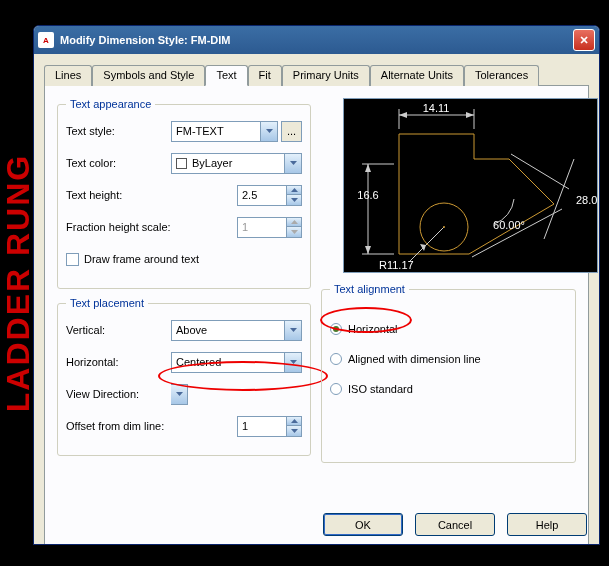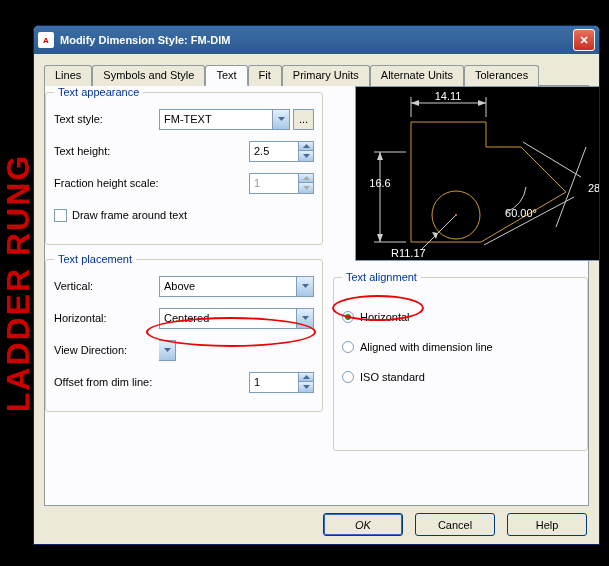--- a/index.html
+++ b/index.html
@@ -6,21 +6,21 @@
   body { margin: 0; background: #000; width: 609px; height: 566px; position: relative; }
   .side-text { position: absolute; left: 0; top: 50%; transform: translateY(-50%) rotate(180deg); writing-mode: vertical-rl; color: #c00; font-size: 32px; font-weight: bold; letter-spacing: 2px; }
   .dialog { position: absolute; left: 33px; top: 25px; width: 567px; height: 520px; background: #ece9d8; border: 1px solid #0a246a; border-radius: 6px 6px 0 0; box-shadow: 2px 2px 8px rgba(0,0,0,0.5); overflow: hidden; }
   .titlebar { height: 28px; background: linear-gradient(#3b6ea5, #2c5a91); display: flex; align-items: center; padding: 0 4px; color: #fff; font-weight: bold; font-size: 12px; }
   .titlebar-icon { width: 16px; height: 16px; background: #fff; border-radius: 2px; margin-right: 6px; display: flex; align-items: center; justify-content: center; color: #c00; font-size: 8px; font-weight: bold; }
   .close-btn { margin-left: auto; width: 22px; height: 22px; background: linear-gradient(#e87060, #c83020); border: 1px solid #fff; border-radius: 3px; color: #fff; display: flex; align-items: center; justify-content: center; font-weight: bold; font-size: 13px; cursor: pointer; }
   .body { padding: 10px 10px 8px 10px; }
   .tabs { display: flex; border-bottom: 1px solid #919b9c; }
   .tab { padding: 3px 10px 4px; border: 1px solid #919b9c; border-bottom: none; background: #ece9d8; margin-right: 0; border-radius: 3px 3px 0 0; cursor: pointer; position: relative; top: 1px; }
   .tab.active { background: #fcfcfe; border-bottom: 1px solid #fcfcfe; z-index: 2; font-weight: normal; }
-  .tab-content { background: #fcfcfe; border: 1px solid #919b9c; border-top: none; padding: 0; height: 420px; position: relative; }
+  .tab-content { background: #fcfcfe; border: 1px solid #919b9c; border-top: none; padding: 12px; height: 480px; position: relative; }
   .columns { display: flex; gap: 10px; height: 100%; }
   .colL { flex: 1; }
   .colR { width: 255px; }
   fieldset { border: 1px solid #d0d0bf; border-radius: 3px; margin: 0 0 8px 0; padding: 10px 8px 8px 8px; }
   legend { color: #003399; padding: 0 4px; }
   .row { display: flex; align-items: center; margin-bottom: 10px; min-height: 22px; }
   .row label { width: 105px; }
   .combo, .spin { display: flex; align-items: flex-start; }
   .combo-input { height: 21px; border: 1px solid #7f9db9; background: #fff; padding: 0 4px; display: flex; align-items: center; flex: 1; }
   .combo-btn { width: 17px; height: 21px; border: 1px solid #7f9db9; border-left: none; background: linear-gradient(#e3f0fb, #a7c7e7); display: flex; align-items: center; justify-content: center; cursor: pointer; }
@@ -34,21 +34,21 @@
   .spin-btn + .spin-btn { border-top: none; }
   .checkbox { display: flex; align-items: center; }
   .checkbox .box { width: 13px; height: 13px; border: 1px solid #7f9db9; background: #fff; margin-right: 5px; }
   .preview { width: 100%; height: 175px; background: #000; border: 1px solid #7f9db9; position: relative; margin-bottom: 10px; margin-left: 22px; }
   .radio-row { display: flex; align-items: center; margin-bottom: 18px; margin-top: 18px; }
   .radio { width: 12px; height: 12px; border: 1px solid #7f9db9; border-radius: 50%; background: #fff; margin-right: 6px; display: flex; align-items: center; justify-content: center; }
   .radio.checked::after { content: ""; width: 6px; height: 6px; background: #4a7a2a; border-radius: 50%; }
   .red-ring { position: absolute; border: 2px solid #e00; border-radius: 50%; pointer-events: none; }
   .btnrow { position: absolute; right: 12px; bottom: 8px; display: flex; gap: 12px; }
   .btn { width: 80px; height: 23px; border: 1px solid #003c74; background: #ece9d8; border-radius: 3px; cursor: pointer; display: flex; align-items: center; justify-content: center; }
-  .btn.default { box-shadow: 0 0 0 1px #3169c6 inset; font-style: italic; }
+  .btn.default { box-shadow: 0 0 0 1px #3169c6 inset; }
   .prev-shape { stroke: #cc9933; fill: none; stroke-width: 1; }
   .prev-dim { stroke: #ccc; fill: none; stroke-width: 1; }
   .prev-text { fill: #fff; font-size: 11px; font-family: Arial; }
 </style>
 </head>
 <body>
 
 <div class="side-text">LADDER RUNG</div>
 
 <div class="dialog">
@@ -81,20 +81,34 @@
                 <div class="combo-input">FM-TEXT</div>
                 <div class="combo-btn">
                     <svg viewBox="0 0 7 4">
                       <polygon points="0,0 7,0 3.5,4" fill="#4a6a9b"></polygon>
                     </svg>
                   </div>
               </div>
               <div class="ellipsis-btn">...</div>
             </div>
 
+            <div class="row">
+              <label>Text color:</label>
+              <div class="combo" style="flex:1">
+                <div class="combo-input">
+                    <span class="swatch"></span>
+                    <span>ByLayer</span>
+                  </div>
+                <div class="combo-btn">
+                    <svg viewBox="0 0 7 4">
+                      <polygon points="0,0 7,0 3.5,4" fill="#4a6a9b"></polygon>
+                    </svg>
+                  </div>
+              </div>
+            </div>
 
 
             <div class="row">
               <label style="flex:1">Text height:</label>
               <div class="spin">
                 <div class="spin-input">2.5</div>
                 <div class="spin-btns">
                   <div class="spin-btn">
                       <svg width="7" height="4">
                         <polygon points="0,4 7,4 3.5,0" fill="#4a6a9b"></polygon>

